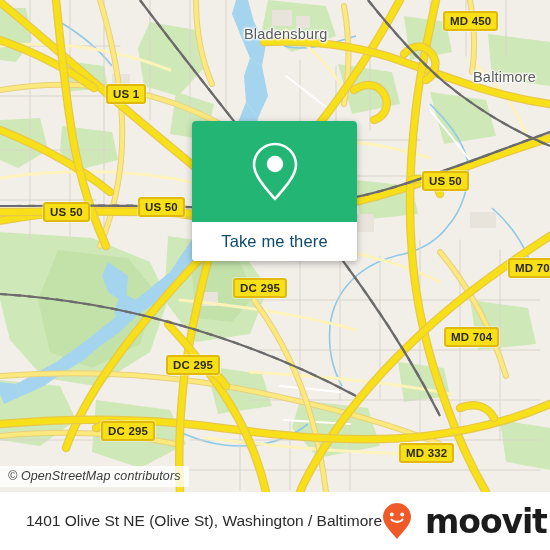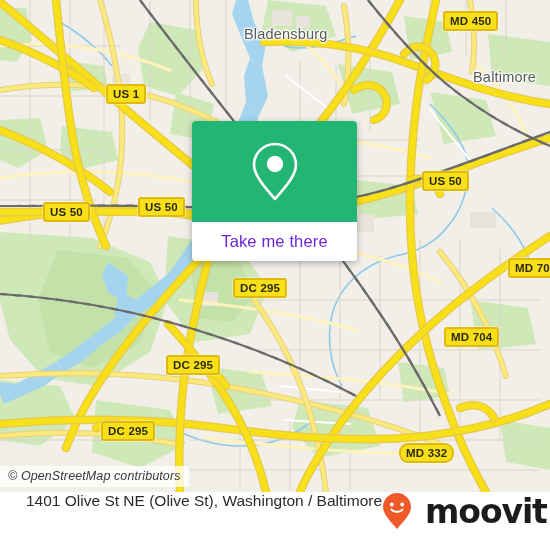--- a/index.html
+++ b/index.html
@@ -34,28 +34,28 @@
   #card-top{
     height:101px;width:100%;
     background:#22b573;
     display:flex;align-items:center;justify-content:center;
   }
   #card-bottom{
     height:39px;width:100%;background:#ffffff;
     display:flex;align-items:center;justify-content:center;
   }
   #card-bottom span{
-    font-size:16.5px;color:#6d28d9;letter-spacing:.15px;
+    font-size:16.5px;color:#0c4a6e;letter-spacing:.15px;
   }
 
   
   #footer{
     position:absolute;left:0;top:492px;width:550px;height:58px;
     background:#ffffff;
-    display:flex;align-items:flex-start;justify-content:space-between;
+    display:flex;align-items:center;justify-content:space-between;
     padding:0 18px 0 26px;box-sizing:border-box;
   }
   #address{font-size:15.5px;color:#2b2b2b;letter-spacing:0px;white-space:nowrap;}
   #brand{display:flex;align-items:center;gap:12px;}
   #brand-word{
     font-size:33px;font-weight:bold;color:#1c1c1c;letter-spacing:-1.1px;
     line-height:1;margin-left:1px;font-family:"DejaVu Sans",sans-serif;
   }
 
   
@@ -294,21 +294,21 @@
     <div class="shield" style="left:66px;top:84px;margin-left:40px;">US 1</div>
     <div class="shield" style="left:443px;top:4px;margin-top:7px;">MD 450</div>
     <div class="shield" style="left:43px;top:202px;">US 50</div>
     <div class="shield" style="left:138px;top:197px;">US 50</div>
     <div class="shield" style="left:422px;top:171px;">US 50</div>
     <div class="shield" style="left:508px;top:258px;">MD 704</div>
     <div class="shield" style="left:444px;top:327px;">MD 704</div>
     <div class="shield" style="left:233px;top:278px;">DC 295</div>
     <div class="shield" style="left:166px;top:355px;">DC 295</div>
     <div class="shield" style="left:101px;top:421px;">DC 295</div>
-    <div class="shield" style="left:399px;top:443px;border-radius:9px;">MD 332</div>
+    <div class="shield" style="left:399px;top:443px;">MD 332</div>
 
     <div id="attrib">© OpenStreetMap contributors</div>
   </div>
 
   <div id="card">
     <div id="card-top">
       <svg width="56" height="64" viewBox="0 0 56 64">
         <path d="M28 4 C16.4 4 7 13.4 7 25 C7 36 20 50 28 59 C36 50 49 36 49 25 C49 13.4 39.6 4 28 4 Z" fill="none" stroke="#ffffff" stroke-width="2.6" stroke-linejoin="round"></path>
         <circle cx="28" cy="24" r="8.2" fill="#ffffff"></circle>
       </svg>

